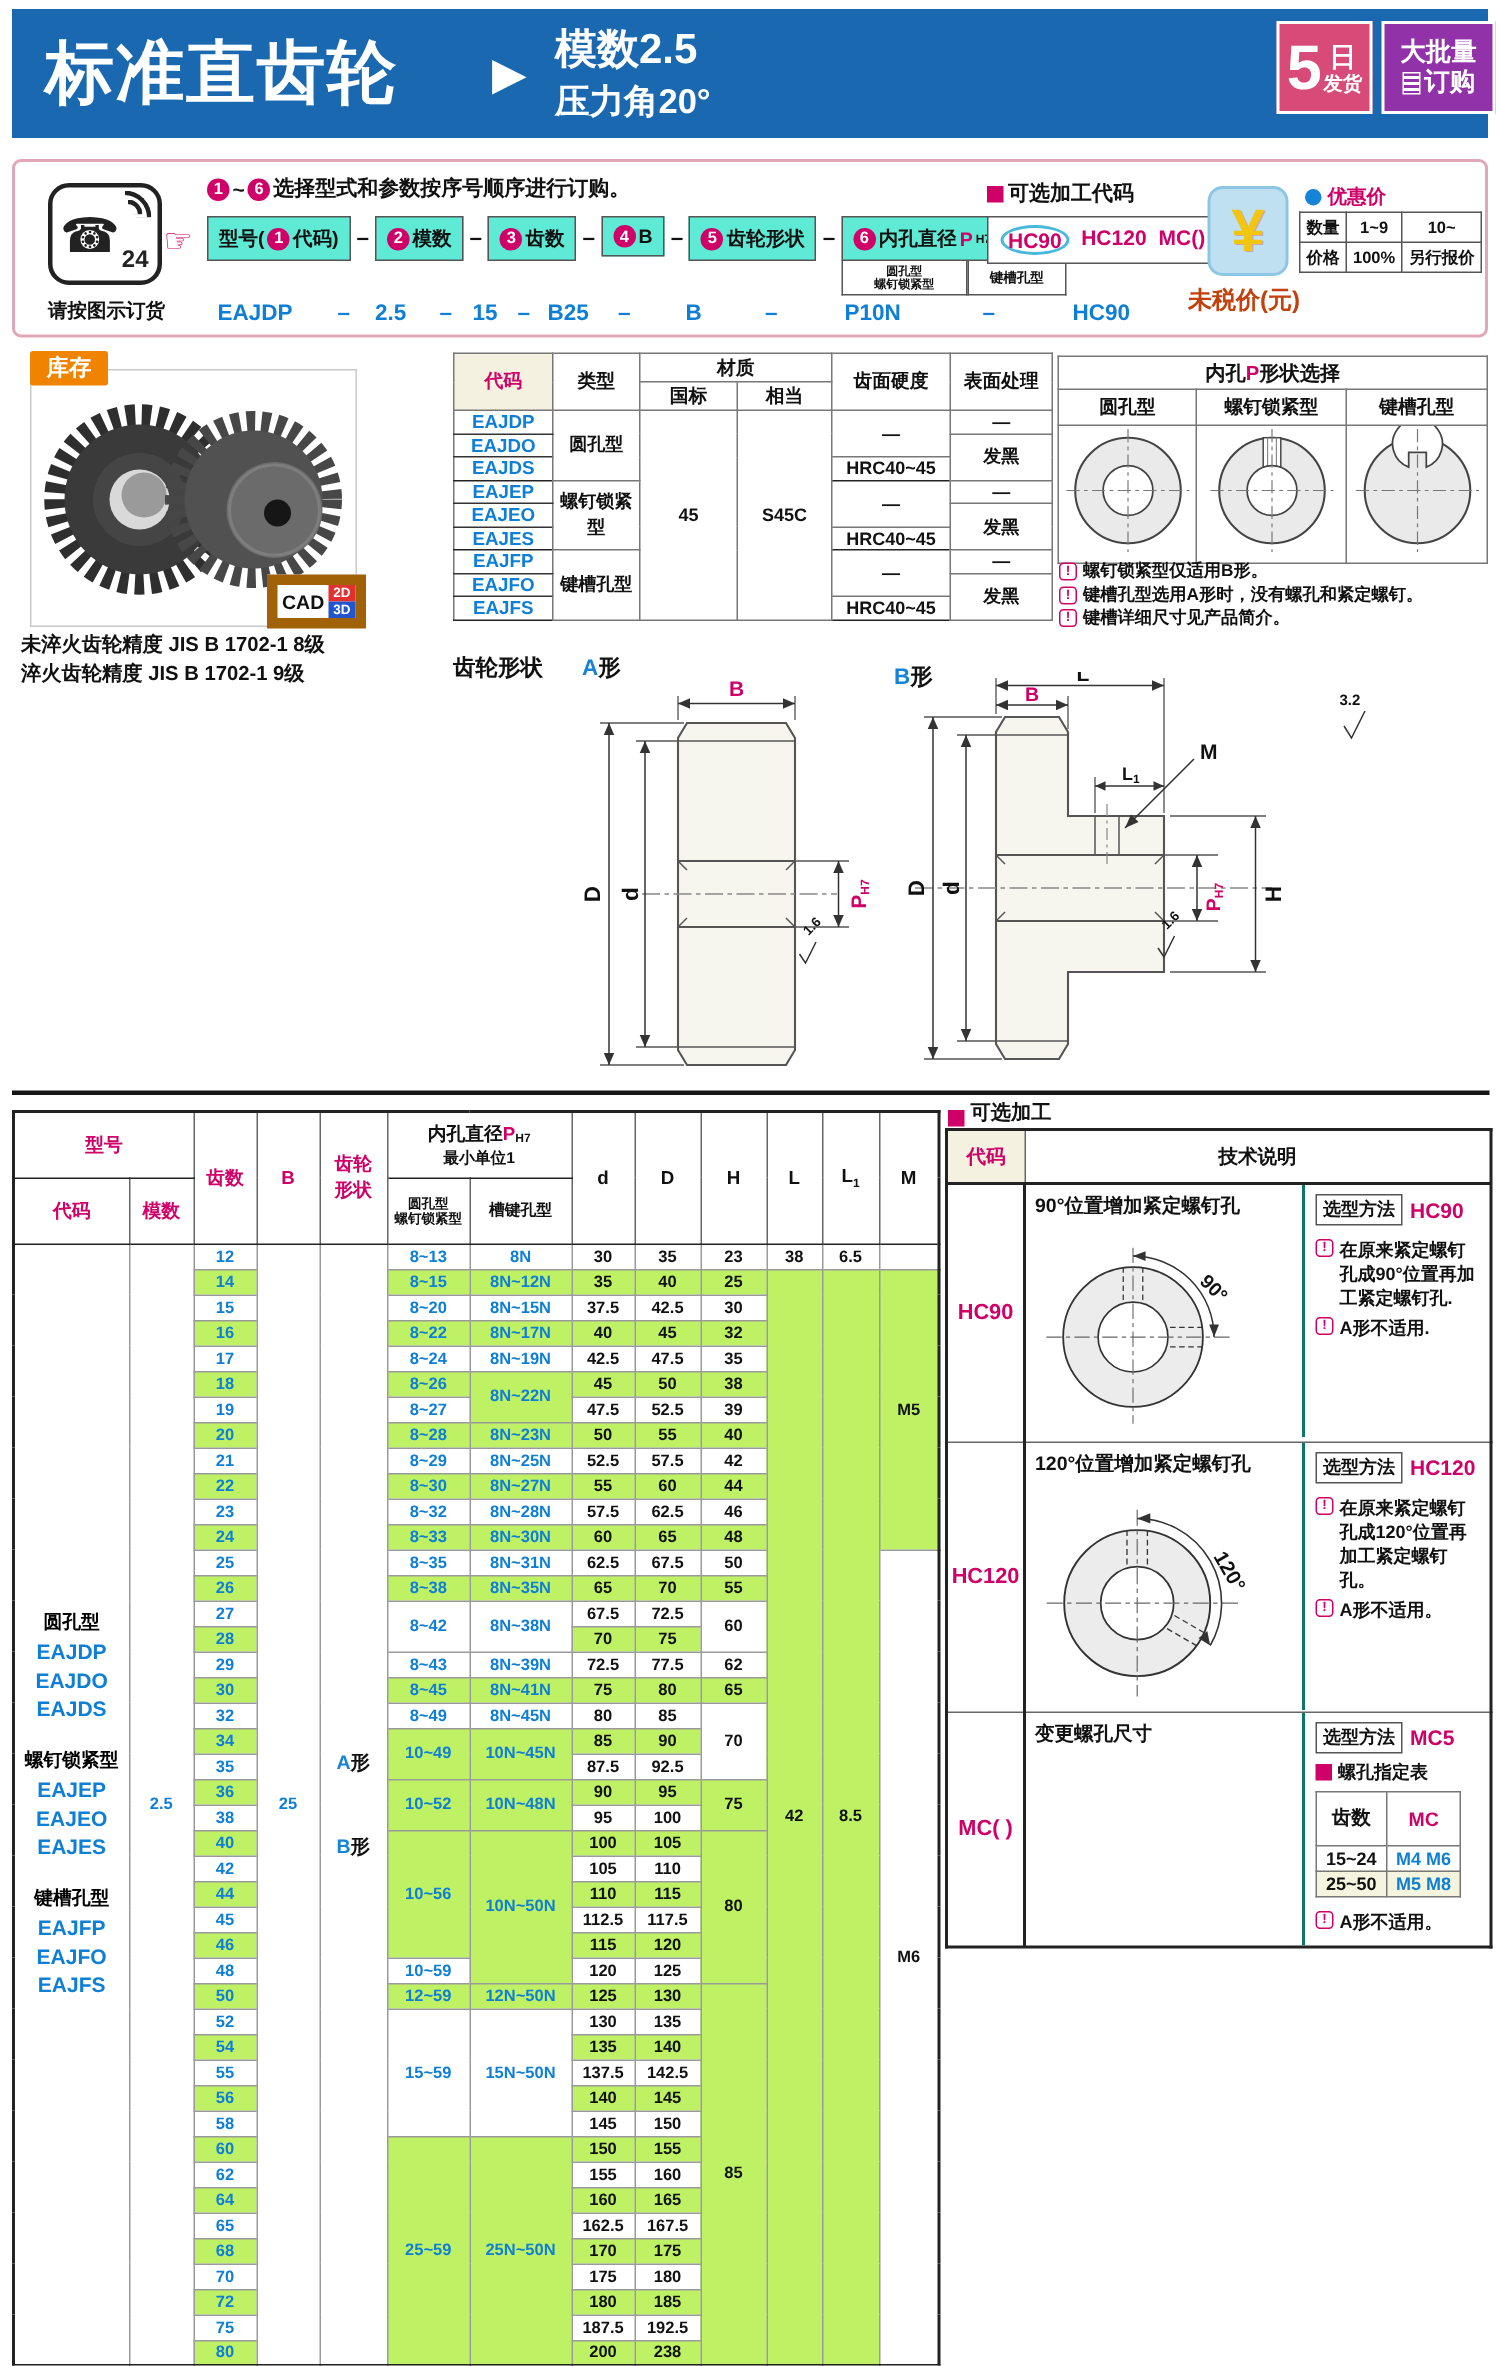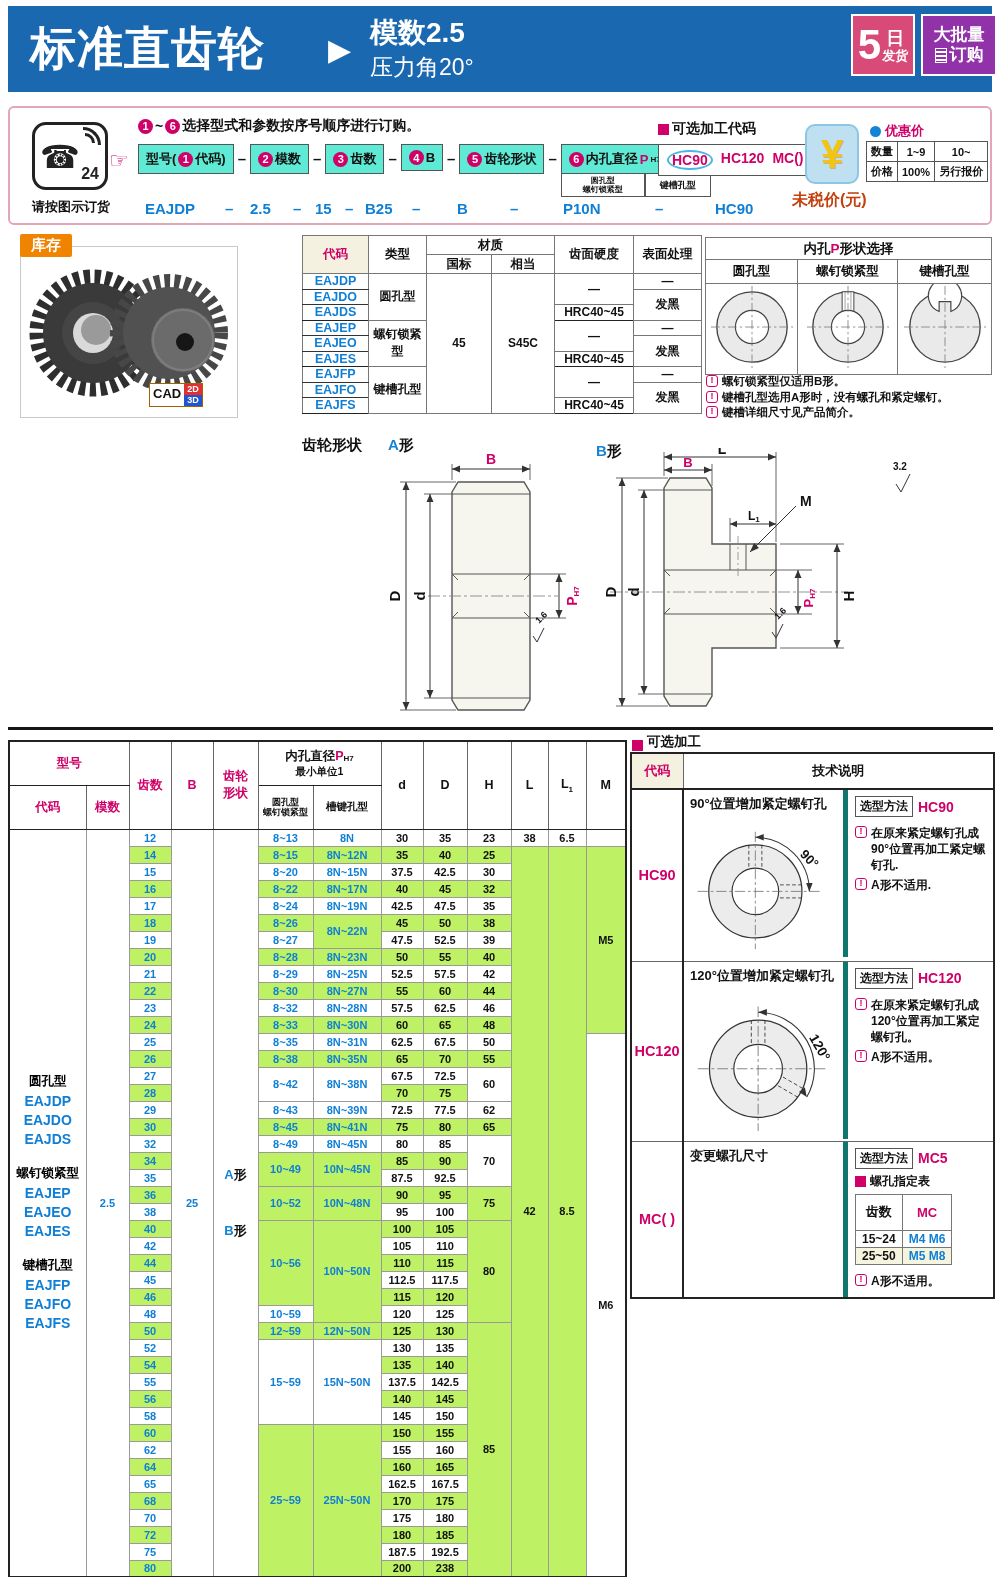--- a/index.html
+++ b/index.html
@@ -3,21 +3,21 @@
 <meta charset="utf-8">
 <style>
 *{margin:0;padding:0;box-sizing:border-box}
 body{font-family:"Liberation Sans","DejaVu Sans",sans-serif;background:#fff}
 .page{position:relative;width:1000px;height:1577px;background:#fff;overflow:hidden;font-weight:bold}
 
 .topbar{position:absolute;left:8px;top:6px;width:984px;height:86px;background:#1a68b0;color:#fff}
 .topbar .title{position:absolute;left:22px;top:12px;font-size:46px;font-weight:bold;letter-spacing:1px}
 .topbar .arrow{position:absolute;left:320px;top:26px;font-size:30px}
 .topbar .sub1{position:absolute;left:362px;top:8px;font-size:28px;font-weight:bold}
-.topbar .sub2{position:absolute;left:362px;top:46px;font-size:23px;font-weight:normal}
+.topbar .sub2{position:absolute;left:362px;top:46px;font-size:23px;font-weight:bold}
 .badge5{position:absolute;left:843px;top:8px;width:64px;height:62px;background:#d84a77;border:2px solid #fff;display:flex;align-items:center;justify-content:center;gap:1px}
 .badge5 .b5num{font-size:42px;line-height:42px}
 .badge5 .b5col{display:flex;flex-direction:column;align-items:center}
 .badge5 .b5day{font-size:18px;line-height:20px}
 .badge5 .b5sub{font-size:13px;line-height:15px}
 .badgebulk{position:absolute;left:913px;top:8px;width:76px;height:62px;background:#9232a8;border:2px solid #fff;display:flex;flex-direction:column;align-items:center;justify-content:center}
 .badgebulk .l1{font-size:17px;line-height:20px}
 .badgebulk .l2{font-size:17px;line-height:20px;display:flex;align-items:center;gap:3px}
 .doc-icon{display:inline-block;width:12px;height:15px;border:1.5px solid #fff;background:repeating-linear-gradient(180deg,#9232a8 0 2px,#fff 2px 4px)}
 
@@ -48,21 +48,21 @@
 .example span{position:absolute;top:0}
 .yenbox{position:absolute;left:795px;top:16px;width:54px;height:60px;background:#bfe0f0;border:2px solid #8cc6e4;border-radius:10px;display:flex;align-items:center;justify-content:center;font-size:40px;color:#f2c50f;text-shadow:1px 1px 0 #caa;}
 .taxnote{position:absolute;left:782px;top:82px;font-size:16px;color:#c2410c}
 .discount{position:absolute;left:860px;top:14px;font-size:13px;color:#cf0067;display:flex;align-items:center;gap:4px}
 .bluedot{display:inline-block;width:11px;height:11px;border-radius:50%;background:#1583d6}
 .pricetable{position:absolute;left:856px;top:33px;border-collapse:collapse;font-size:11px;color:#111}
 .pricetable td{border:1px solid #555;padding:2px 4px;text-align:center;background:#fff}
 
 .stockbadge{position:absolute;left:20px;top:234px;background:#f08300;color:#fff;font-size:15px;padding:2px 11px;border-radius:2px;z-index:3}
 .photobox{position:absolute;left:20px;top:246px;width:218px;height:172px;border:1px solid #c9c9c9;background:#fff}
-.cadbadge{position:absolute;left:128px;top:136px;display:flex;align-items:flex-start;border:1px solid #a16207;background:#fff}
+.cadbadge{position:absolute;left:157px;top:136px;display:flex;align-items:center;border:7px solid #a16207;background:#fff}
 .cadbadge .cadtxt{font-size:13px;color:#111;padding:2px 3px}
 .cadbadge .dd{display:flex;flex-direction:column}
 .cadbadge .d2{background:#e03030;color:#fff;font-size:9px;padding:0 3px;line-height:11px}
 .cadbadge .d3{background:#2255cc;color:#fff;font-size:9px;padding:0 3px;line-height:11px}
 .jisnotes{position:absolute;left:14px;top:420px;font-size:13.5px;color:#111;line-height:19px}
 
 .codes-table{position:absolute;left:302px;top:235px;border-collapse:collapse;table-layout:fixed;font-size:12px;color:#111}
 .codes-table th,.codes-table td{border:1px solid #777;text-align:center;padding:0}
 .codes-table{border:1.5px solid #222}
 .codes-table th{font-size:12.5px;height:19px;background:#fff}
@@ -121,21 +121,21 @@
 .opt-title{position:absolute;left:632px;top:733px;font-size:13.5px;color:#111;display:flex;align-items:flex-end;gap:4px}
 .opt-table{position:absolute;left:630px;top:752px;width:363px;border-collapse:collapse;color:#111;table-layout:fixed}
 .opt-table{border:2px solid #222}
 .opt-table th{border:1px solid #666;border-bottom:2px solid #222;font-size:13px;height:36px}
 .opt-table .oth-code{background:#f4f1e0;color:#cf0067}
 .opt-table td{border:1px solid #666;vertical-align:top;padding:0}
 .opt-code{color:#cf0067;font-size:14.5px;text-align:center;vertical-align:middle !important;border-right:2px solid #222 !important}
 .opt-row-inner{display:flex;height:100%}
 .opt-left{flex:1;padding:5px 4px 2px 6px}
 .opt-left .heading{font-size:13px;margin-bottom:2px;white-space:nowrap}
-.opt-right{width:150px;border-left:5px solid #0f766e;padding:6px 5px 4px 7px}
+.opt-right{width:125px;border-left:2px solid #0f766e;padding:6px 5px 4px 7px}
 .method{display:flex;align-items:center;gap:5px;margin-bottom:8px}
 .method .mbox{border:1px solid #555;padding:1px 4px;font-size:12px;background:#fff;white-space:nowrap}
 .method .mval{color:#cf0067;font-size:14px}
 .opt-note{display:flex;gap:4px;font-size:12px;line-height:16px;margin-bottom:4px}
 .st-title{display:flex;align-items:center;gap:4px;font-size:12px;margin:2px 0 4px}
 .subtable{border-collapse:collapse;font-size:12px;margin-bottom:8px}
 .subtable th,.subtable td{border:1px solid #777;text-align:center;padding:1px 6px}
 .subtable th{background:#fff}
 .subtable .mc-h{color:#cf0067}
 .subtable td.vals{color:#0f7fd6}
@@ -283,20 +283,24 @@
       <circle cx="162" cy="93" r="30" fill="none" stroke="#7d7d7d" stroke-width="2"></circle>
       <circle cx="164" cy="95" r="9" fill="#161616"></circle>
     </svg>
     <div class="cadbadge">
       <span class="cadtxt">CAD</span>
       <span class="dd">
         <span class="d2">2D</span>
         <span class="d3">3D</span>
       </span>
     </div>
+  </div>
+  <div class="jisnotes">
+    <div>未淬火齿轮精度 JIS B 1702-1 8级</div>
+    <div>淬火齿轮精度 JIS B 1702-1 9级</div>
   </div>
 
   <table class="codes-table">
     <colgroup>
         <col style="width:66px">
         <col style="width:58px">
         <col style="width:65px">
         <col style="width:63px">
         <col style="width:79px">
         <col style="width:68px">

